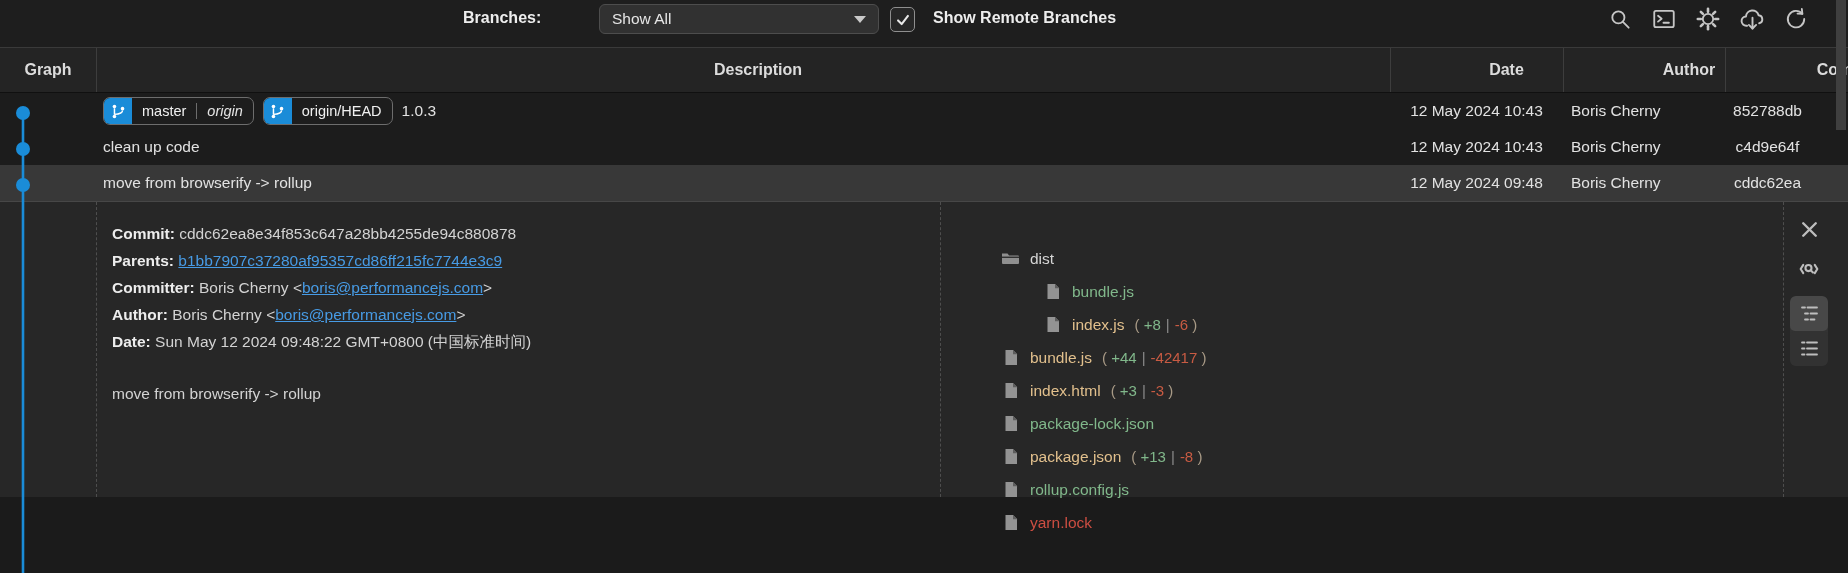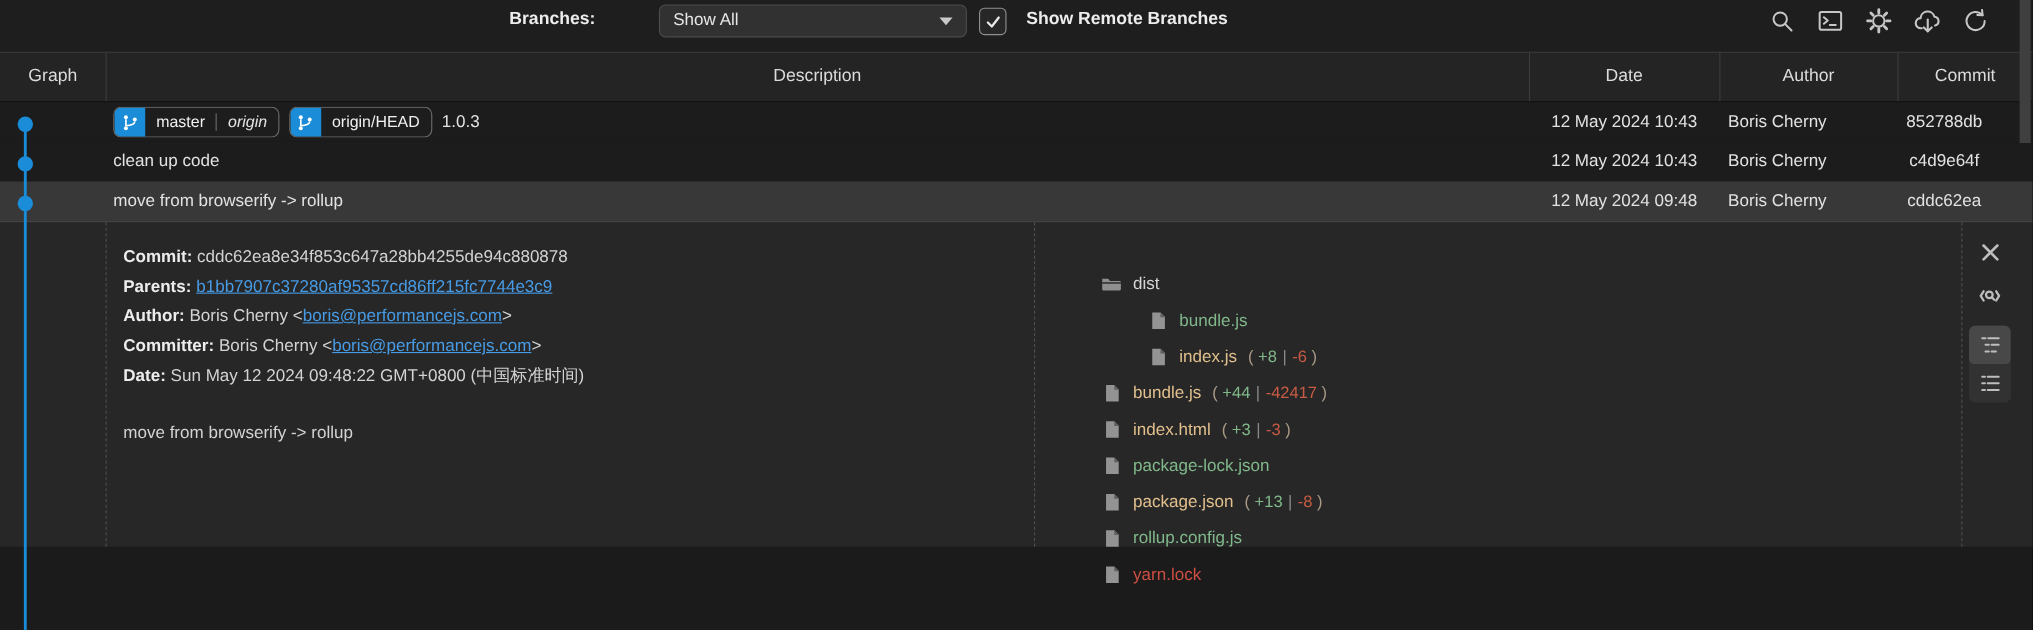--- a/index.html
+++ b/index.html
@@ -20,21 +20,21 @@
   .dropdown .val{font-size:15.5px;color:#e6e6e6;flex:1;}
   .caret{width:0;height:0;border-left:6px solid transparent;border-right:6px solid transparent;border-top:7px solid #c9c9c9;}
   .cb{position:absolute;left:890px;top:7px;width:25px;height:25px;border:1.5px solid #8f8f8f;border-radius:5px;background:#272727;display:flex;align-items:center;justify-content:center;cursor:pointer;}
   .cb-label{position:absolute;left:933px;top:9px;font-size:16px;font-weight:bold;color:#ededed;}
   .toolbar-icons{position:absolute;left:1604px;top:3px;display:flex;gap:12px;}
   .tbtn{width:32px;height:32px;display:flex;align-items:center;justify-content:center;border-radius:5px;cursor:pointer;}
   .tbtn svg{stroke:var(--icon);fill:none;stroke-width:1.7;stroke-linecap:round;stroke-linejoin:round;}
 
   
   .grid{display:grid;grid-template-columns:96px 1294px 173px 162px 123px;}
-  .thead{position:absolute;left:0;top:47px;width:1848px;height:46px;background:var(--header-bg);border-top:1px solid #3a3a3a;border-bottom:1px solid #101010;align-items:center;font-weight:normal;font-size:16px;color:#dcdcdc;}
+  .thead{position:absolute;left:0;top:47px;width:1848px;height:46px;background:var(--header-bg);border-top:1px solid #3a3a3a;border-bottom:1px solid #101010;align-items:center;font-weight:bold;font-size:16px;color:#dcdcdc;gap:15px;}
   .th{text-align:center;}
   .hsep{position:absolute;top:48px;width:1px;height:44px;background:#3d3d3d;cursor:col-resize;}
 
   
   .rows{position:absolute;left:0;top:93px;width:1848px;}
   .commit-row{height:36px;background:var(--row-bg);align-items:center;font-size:15.5px;color:var(--text);cursor:pointer;}
   .commit-row.selected{background:var(--row-selected);}
   .desc-cell{padding-left:7px;display:flex;align-items:center;overflow:hidden;white-space:nowrap;}
   .date-cell{text-align:center;}
   .author-cell{padding-left:8px;}
@@ -224,22 +224,22 @@
   </div>
 
   <div class="panel">
     <div class="vsep" style="left:96px"></div>
     <div class="vsep" style="left:940px"></div>
     <div class="vsep" style="left:1783px"></div>
 
     <div class="panel-info">
       <p><span class="lbl">Commit:</span> <span>cddc62ea8e34f853c647a28bb4255de94c880878</span></p>
       <p><span class="lbl">Parents:</span> <a class="link">b1bb7907c37280af95357cd86ff215fc7744e3c9</a></p>
+      <p><span class="lbl">Committer:</span> <span>Boris Cherny</span> <span>&lt;</span><a class="link">boris@performancejs.com</a><span>&gt;</span></p>
       <p><span class="lbl">Author:</span> <span>Boris Cherny</span> <span>&lt;</span><a class="link">boris@performancejs.com</a><span>&gt;</span></p>
-      <p><span class="lbl">Committer:</span> <span>Boris Cherny</span> <span>&lt;</span><a class="link">boris@performancejs.com</a><span>&gt;</span></p>
       <p><span class="lbl">Date:</span> <span>Sun May 12 2024 09:48:22 GMT+0800 (中国标准时间)</span></p>
       <p class="msg">move from browserify -&gt; rollup</p>
     </div>
 
     <div class="panel-files">
         <div class="file-row lvl0">
     <span class="tree-icon">
       <svg width="19" height="17" viewBox="0 0 19 17">
         <path d="M1 3.5 h5.5 l1.6 2 H17 a1 1 0 0 1 1 1 V13 a1 1 0 0 1 -1 1 H2 a1 1 0 0 1 -1 -1 Z" fill="#8f8f8f"></path>
         <rect x="1" y="6.6" width="17" height="1.3" fill="#272727"></rect>

